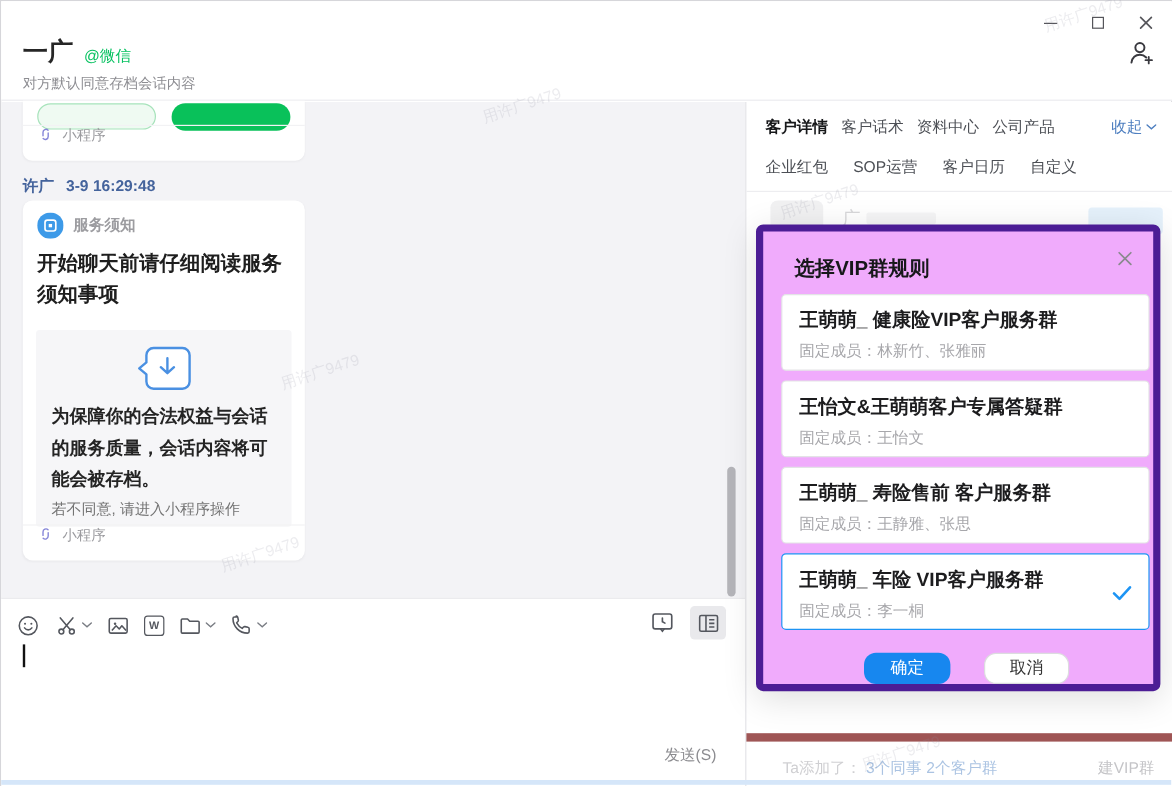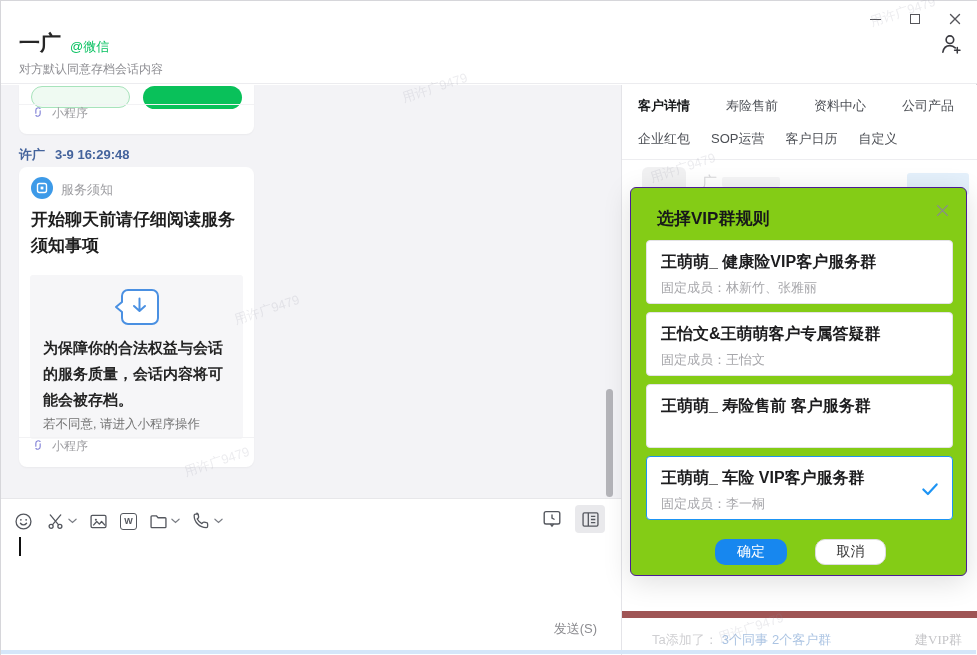--- a/index.html
+++ b/index.html
@@ -23,21 +23,21 @@
   .msg-card { position:absolute; background:#fff; border-radius:8px; box-shadow:0 1px 2px rgba(0,0,0,0.04); }
   .card-cut { left:18px; top:-1px; width:235px; height:50px; border-radius:0 0 8px 8px; }
   .pill { position:absolute; top:2px; border-radius:12px; }
   .pill-light { left:12px; width:99px; height:22px; background:#effaf2; border:1px solid #a7e3bb; }
   .pill-green { left:124px; width:99px; height:23px; background:#09c15a; }
   .card-footer { position:absolute; left:0; right:0; bottom:0; height:30px; border-top:1px solid #f2f2f4; display:flex; align-items:flex-start; padding-left:12px; gap:7px; font-size:12px; color:#9b9b9f; }
   .link-icon { width:14px; height:14px; color:#8585d8; }
   .timestamp-row { position:absolute; left:18px; top:61px; font-size:13px; font-weight:600; color:#44639c; }
   .timestamp-row .ts-time { margin-left:10px; }
   .card-notice { left:18px; top:82px; width:235px; height:300px; }
-  .notice-head { position:absolute; left:12px; top:10px; display:flex; align-items:flex-end; gap:8px; }
+  .notice-head { position:absolute; left:12px; top:10px; display:flex; align-items:center; gap:8px;font-weight:bold; }
   .notice-head .src { font-size:13px; color:#9c9ca0; }
   .notice-title { position:absolute; left:12px; top:40px; width:212px; font-size:17px; line-height:26px; font-weight:bold; color:#1e1e1e; word-break:break-all; }
   .notice-box { position:absolute; left:11px; top:108px; width:213px; height:164px; background:#f6f6f8; border-radius:3px; overflow:hidden; }
   .dl-icon { display:block; margin:13px auto 0; }
   .notice-body { margin:9px 13px 0; font-size:15px; line-height:26px; font-weight:bold; color:#242424; word-break:break-all; }
   .notice-hint { margin:3px 13px 0; font-size:12.5px; color:#737373; }
   .chat-scrollbar { position:absolute; left:605px; top:304px; width:7px; height:108px; background:#b4b4b9; border-radius:3.5px; }
 
   
   .composer { position:absolute; left:0; top:497px; width:620px; height:158px; background:#fff; border-top:1px solid #e7e7ea; }
@@ -49,38 +49,38 @@
   .right-tools { position:absolute; right:16px; top:6px; display:flex; align-items:center; gap:10px; }
   .panel-btn-bg { background:#e9e9ec; border-radius:4px; width:30px; height:28px; display:flex; align-items:center; justify-content:center; }
   .hist-btn { width:26px; height:28px; display:flex; align-items:center; justify-content:center; color:#54575e; }
   .input-zone { position:absolute; left:0; top:36px; width:620px; height:80px; }
   .caret { position:absolute; left:18px; top:2px; width:1.5px; height:19px; background:#111; }
   .send-label { position:absolute; right:24px; bottom:18px; font-size:13px; color:#8c8c90; }
 
   
   .side-panel { position:absolute; left:620px; top:84px; width:357px; height:571px; background:#fff; border-left:1px solid #e4e4e8; }
   .tabs-row { position:absolute; left:16px; right:14px; display:flex; align-items:center; font-size:13px; color:#4c4f55; }
-  .tabs-row1 { top:12px; gap:36px; }
+  .tabs-row1 { top:12px; gap:11px; }
   .tabs-row2 { top:45px; gap:21px; }
   .tab { cursor:default; white-space:nowrap; }
   .tab-active { font-weight:bold; color:#17181a; }
   .collapse { margin-left:auto; color:#4e7fc0; display:flex; align-items:center; gap:3px; }
   .panel-divider { position:absolute; left:0; right:0; top:74px; border-top:1px solid #ededf0; }
   .profile-row { position:absolute; left:0; top:76px; width:357px; height:50px; opacity:.55; }
   .avatar { position:absolute; left:20px; top:6px; width:44px; height:44px; border-radius:6px; background:#e6e6e9; }
   .profile-name { position:absolute; left:80px; top:12px; font-size:15px; color:#b9b9bd; }
   .name-blur { position:absolute; left:100px; top:16px; width:58px; height:10px; background:#ededf0; border-radius:2px; }
   .profile-action { position:absolute; left:285px; top:12px; width:62px; height:22px; border-radius:3px; background:#cfe5f8; }
   .panel-footer { position:absolute; left:0; right:0; top:526px; height:45px; border-top:7px solid #7f1d1d; opacity:.75; }
   .added-summary { position:absolute; left:30px; top:13px; font-size:13px; color:#c0c0c4; }
   .added-summary .count { color:#8fb0d9; margin-left:4px; }
-  .create-vip { position:absolute; right:16px; top:13px; font-size:13px; color:#b1b1b5;font-family:Liberation Serif, serif; }
-
-  
-  .modal { position:absolute; left:629px; top:186px; width:337px; height:389px; background:#84cc16; border:1px solid #4c1d95; border-radius:6px; box-shadow:0 6px 28px rgba(0,0,0,.13); z-index:10; }
+  .create-vip { position:absolute; right:16px; top:13px; font-size:13px; color:#b1b1b5; }
+
+  
+  .modal { position:absolute; left:629px; top:186px; width:337px; height:389px; background:#f0abfc; border:6px solid #4c1d95; border-radius:6px; box-shadow:0 6px 28px rgba(0,0,0,.13); z-index:10; }
   .modal-title { position:absolute; left:26px; top:19px; font-size:17px; font-weight:bold; color:#17181a; }
   .modal-close { position:absolute; right:13px; top:11px; width:22px; height:22px; color:#8a8a8e; display:flex; align-items:center; justify-content:center; }
   .opt-list { position:absolute; left:15px; top:52px; width:307px; }
   .opt-card { position:relative; width:307px; height:64px; border:1px solid #e3e3e6; border-radius:4px; background:#fff; margin-bottom:8px; }
   .opt-card.selected { border:1px solid #1d94f4;padding-left:35px; }
   .opt-name { position:absolute; left:14px; top:11px; font-size:16px; font-weight:bold; color:#1c1c1e; white-space:nowrap; }
   .opt-members { position:absolute; left:14px; top:38px; font-size:13px; color:#a7a7ab; }
   .opt-check { position:absolute; right:12px; top:22px; width:20px; height:20px; }
   .modal-btns { position:absolute; left:0; top:351px; width:337px; height:26px; }
   .btn { position:absolute; height:26px; font-size:14px; border-radius:10px; display:flex; align-items:center; justify-content:center; }
@@ -234,21 +234,21 @@
     </div>
     <div class="input-zone">
       <div class="caret"></div>
     </div>
     <div class="send-label">发送(S)</div>
   </div>
 
   <div class="side-panel">
     <div class="tabs-row tabs-row1">
       <span class="tab tab-active">客户详情</span>
-      <span class="tab">寿险售前</span>
+      <span class="tab">客户话术</span>
       <span class="tab">资料中心</span>
       <span class="tab">公司产品</span>
       <span class="tab collapse">
         <span>收起</span>
         <svg width="9" height="6" viewBox="0 0 10 6" fill="none" stroke="currentColor" stroke-width="1.3">
             <path d="M1 1l4 3.5L9 1" stroke-linecap="round"></path>
           </svg>
       </span>
     </div>
     <div class="tabs-row tabs-row2">
@@ -285,20 +285,21 @@
       <div class="opt-card">
         <div class="opt-name">王萌萌_ 健康险VIP客户服务群</div>
         <div class="opt-members">固定成员：林新竹、张雅丽</div>
       </div>
       <div class="opt-card">
         <div class="opt-name">王怡文&amp;王萌萌客户专属答疑群</div>
         <div class="opt-members">固定成员：王怡文</div>
       </div>
       <div class="opt-card">
         <div class="opt-name">王萌萌_ 寿险售前 客户服务群</div>
+        <div class="opt-members">固定成员：王静雅、张思</div>
       </div>
       <div class="opt-card selected">
         <div class="opt-name">王萌萌_ 车险 VIP客户服务群</div>
         <div class="opt-members">固定成员：李一桐</div>
         <svg class="opt-check" viewBox="0 0 24 24" fill="none" stroke="#1d94f4" stroke-width="2.6" stroke-linecap="round" stroke-linejoin="round">
             <path d="M4 12.5l5.5 5.5L20 6.5"></path>
           </svg>
       </div>
     </div>
     <div class="modal-btns">

